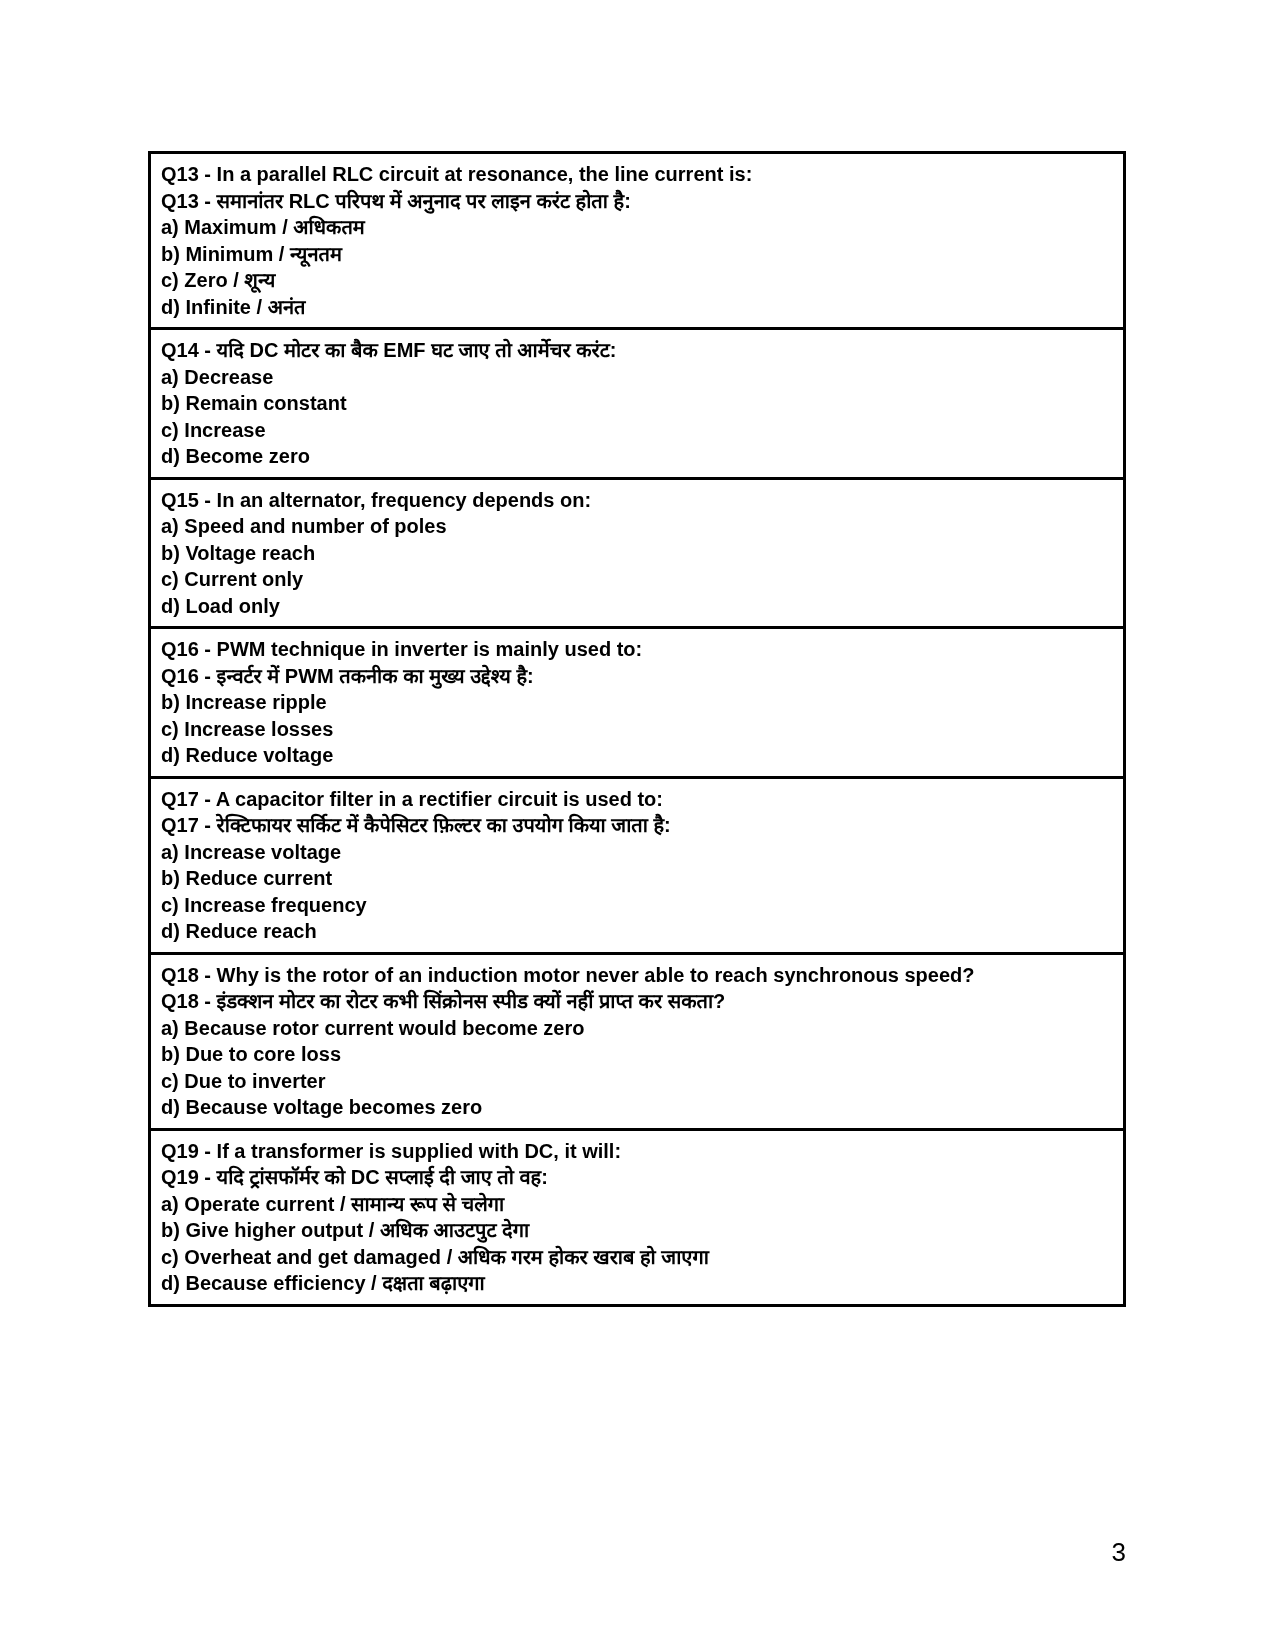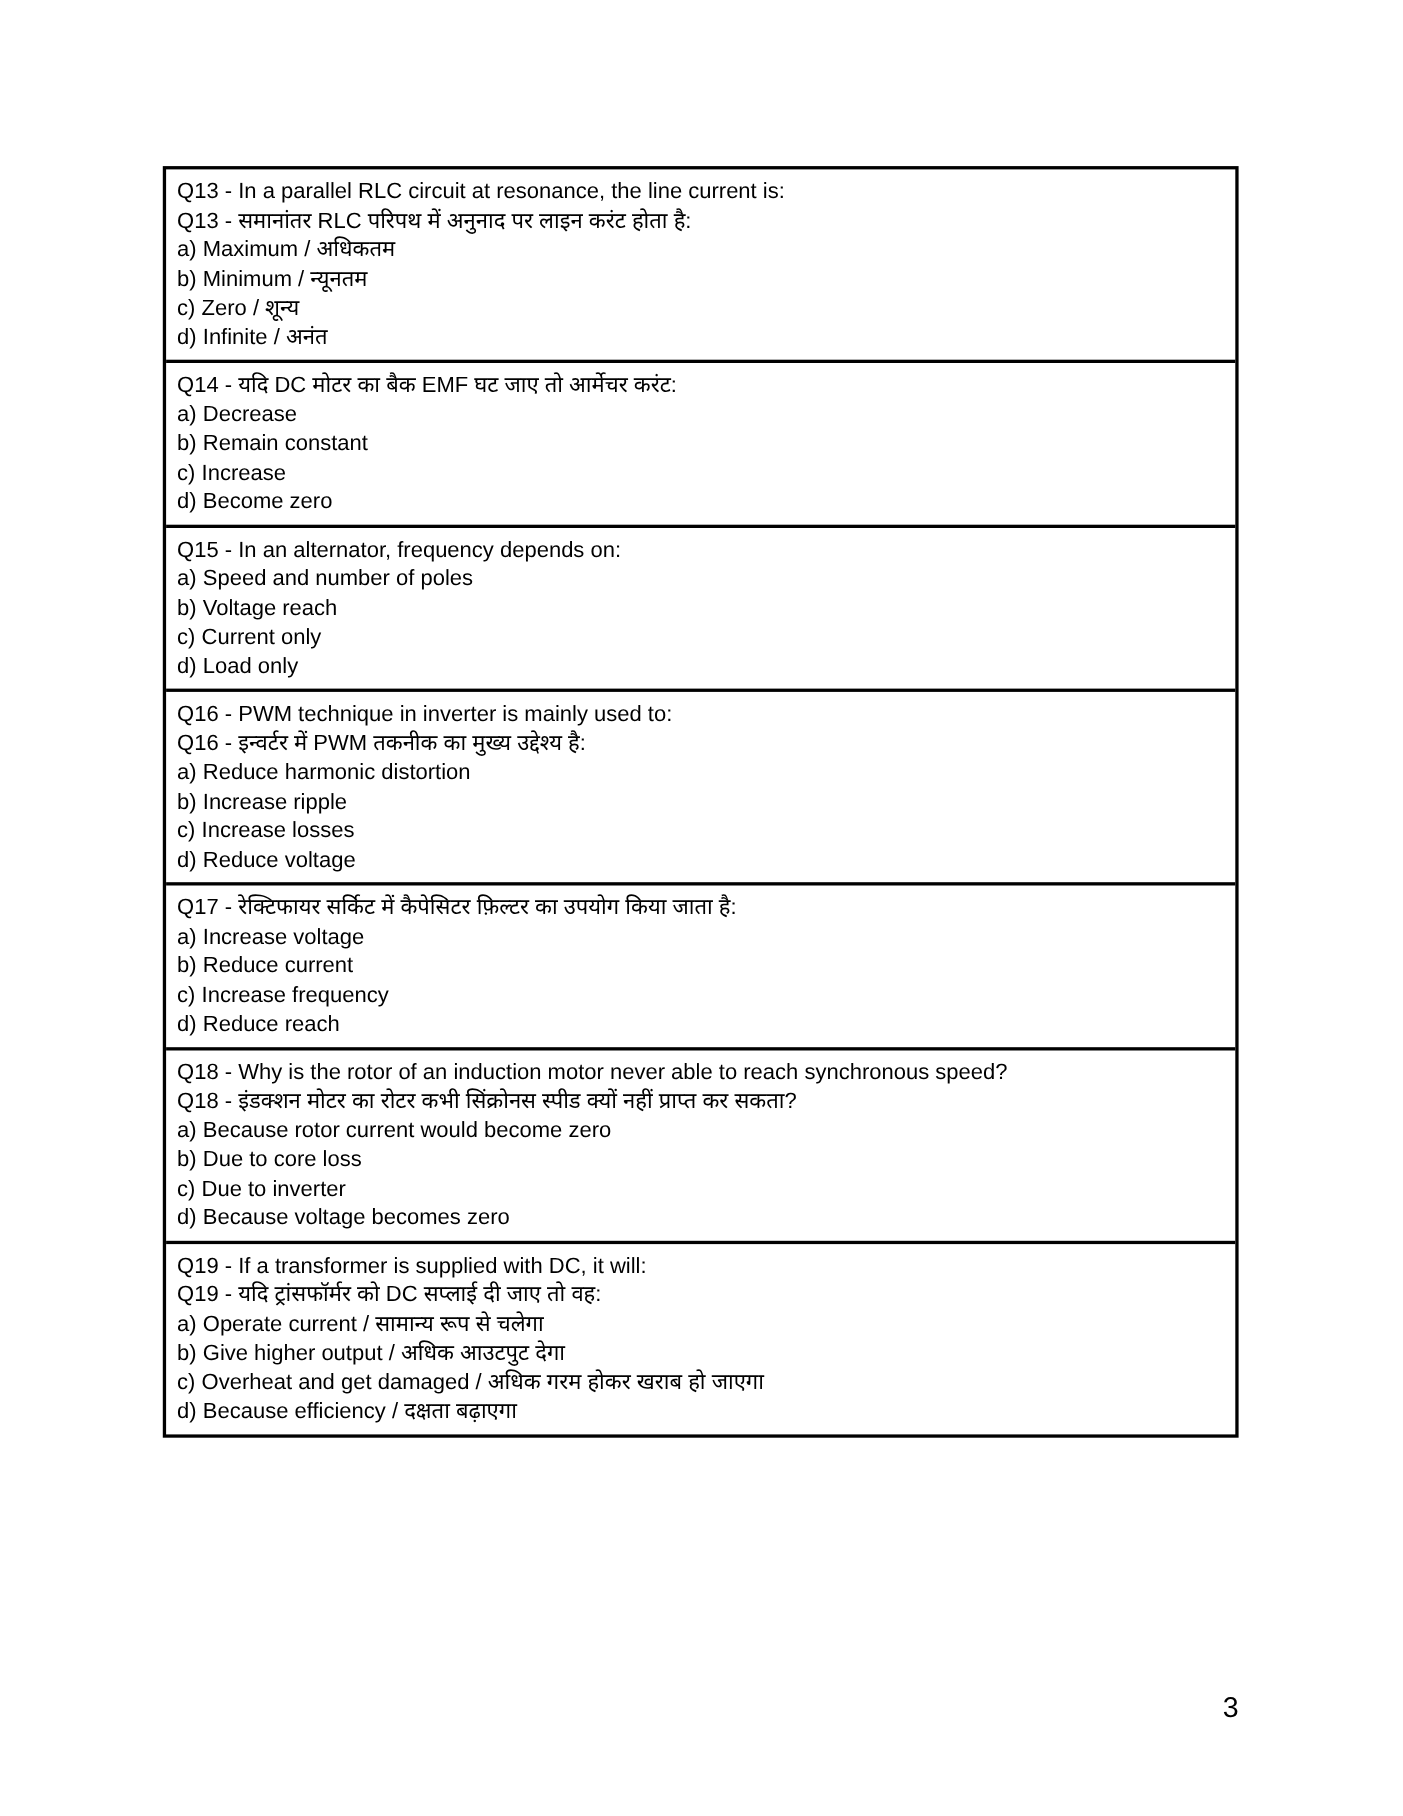--- a/index.html
+++ b/index.html
@@ -28,20 +28,21 @@
     padding: 7px 12px 7px 10px;
   }
   .qblock:last-child {
     border-bottom: none;
   }
   .qline {
     font-size: 20px;
     line-height: 26.5px;
     white-space: nowrap;
     overflow: visible;
+    font-weight: bold;
   }
   .page-number {
     position: absolute;
     top: 1537px;
     right: 149px;
     font-size: 26px;
     line-height: 30px;
     text-align: right;
   }
 </style>
@@ -71,27 +72,27 @@
     <div class="qline">Q15 - In an alternator, frequency depends on:</div>
     <div class="qline">a) Speed and number of poles</div>
     <div class="qline">b) Voltage reach</div>
     <div class="qline">c) Current only</div>
     <div class="qline">d) Load only</div>
   </div>
 
   <div class="qblock">
     <div class="qline">Q16 - PWM technique in inverter is mainly used to:</div>
     <div class="qline">Q16 - इन्वर्टर में PWM तकनीक का मुख्य उद्देश्य है:</div>
-    <div class="qline">a) Reduce harmonic distortion</div>
     <div class="qline">b) Increase ripple</div>
     <div class="qline">c) Increase losses</div>
     <div class="qline">d) Reduce voltage</div>
   </div>
 
   <div class="qblock">
+    <div class="qline">Q17 - A capacitor filter in a rectifier circuit is used to:</div>
     <div class="qline">Q17 - रेक्टिफायर सर्किट में कैपेसिटर फ़िल्टर का उपयोग किया जाता है:</div>
     <div class="qline">a) Increase voltage</div>
     <div class="qline">b) Reduce current</div>
     <div class="qline">c) Increase frequency</div>
     <div class="qline">d) Reduce reach</div>
   </div>
 
   <div class="qblock">
     <div class="qline">Q18 - Why is the rotor of an induction motor never able to reach synchronous speed?</div>
     <div class="qline">Q18 - इंडक्शन मोटर का रोटर कभी सिंक्रोनस स्पीड क्यों नहीं प्राप्त कर सकता?</div>

